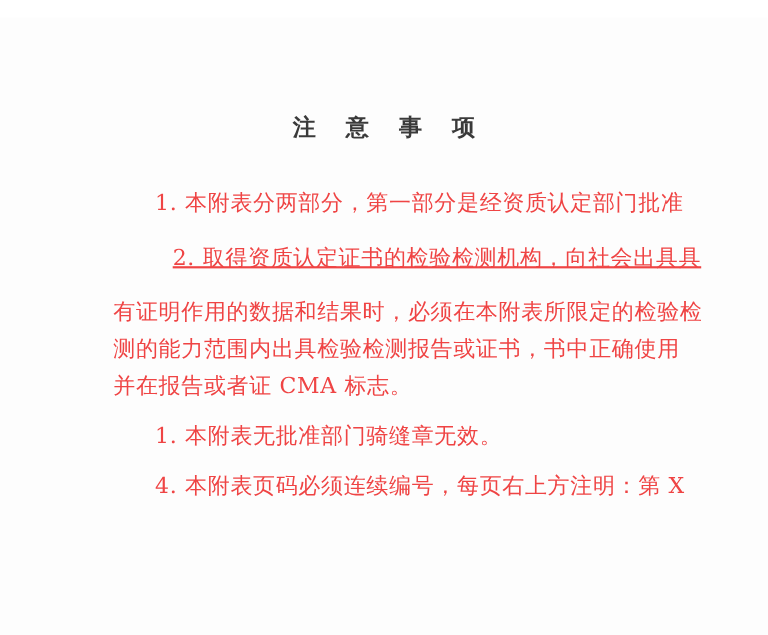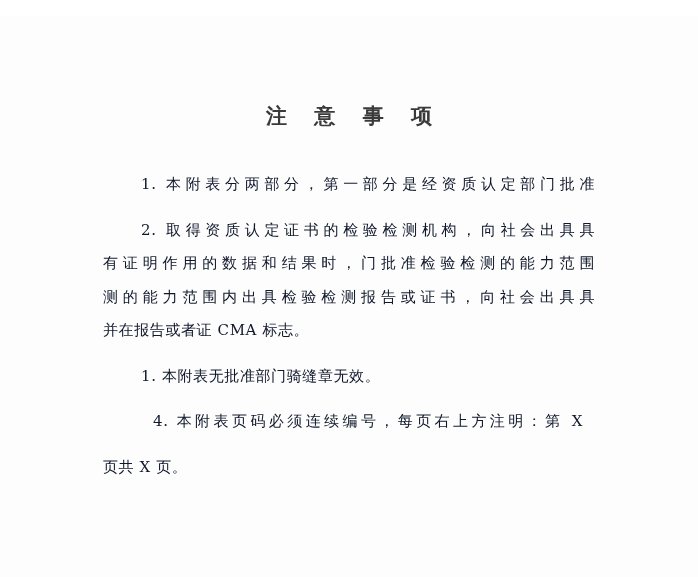--- a/index.html
+++ b/index.html
@@ -35,27 +35,27 @@
       padding-left: 10px;
       box-sizing: border-box;
     }
     .body {
       position: absolute;
       left: 103px;
       top: 152px;
       width: 492px;
     }
     .para {
-      font-size: 15px;
+      font-size: 20px;
       line-height: 33.5px;
       text-indent: 38px;
       text-align: justify;
       text-justify: inter-character;
       margin: 0 0 12px 0;
-      color: #0f172a;
+      color: #ef4444;
       letter-spacing: 0.6px;
     }
     .line {
       display: block;
       white-space: nowrap;
       text-align-last: justify;
     }
     .line.last {
       text-align-last: left;
     }
@@ -71,28 +71,27 @@
 
 <div class="page">
   <div class="title">注 意 事 项</div>
 
   <div class="body">
     <div class="para-block">
       <span class="para line first" style="margin:0;text-indent:0;">1. 本附表分两部分，第一部分是经资质认定部门批准</span>
     </div>
 
     <div class="para-block">
-      <span class="para line first" style="margin:0;text-indent:0;">2. 取得资质认定证书的检验检测机构，向社会出具具</span>
-      <span class="para line" style="margin:0;text-indent:0;">有证明作用的数据和结果时，门批准检验检测的能力范围</span>
-      <span class="para line" style="margin:0;text-indent:0;">测的能力范围内出具检验检测报告或证书，向社会出具具</span>
+      <span class="para line first" style="margin:16px;text-indent:0;text-decoration:underline;">2. 取得资质认定证书的检验检测机构，向社会出具具</span>
+      <span class="para line" style="margin:0;text-indent:0;">有证明作用的数据和结果时，必须在本附表所限定的检验检</span>
+      <span class="para line" style="margin:0;text-indent:0;">测的能力范围内出具检验检测报告或证书，书中正确使用</span>
       <span class="para line last" style="margin:0;text-indent:0;">并在报告或者证 CMA 标志。</span>
     </div>
 
     <div class="para-block">
       <span class="para line first last" style="margin:0;text-indent:0;">1. 本附表无批准部门骑缝章无效。</span>
     </div>
 
     <div class="para-block">
-      <span class="para line first" style="margin:12px;text-indent:0;">4. 本附表页码必须连续编号，每页右上方注明：第 X</span>
-      <span class="para line last" style="margin:0;text-indent:0;">页共 X 页。</span>
+      <span class="para line first" style="margin:0;text-indent:0;">4. 本附表页码必须连续编号，每页右上方注明：第 X</span>
     </div>
   </div>
 </div>
 
 </body></html>

